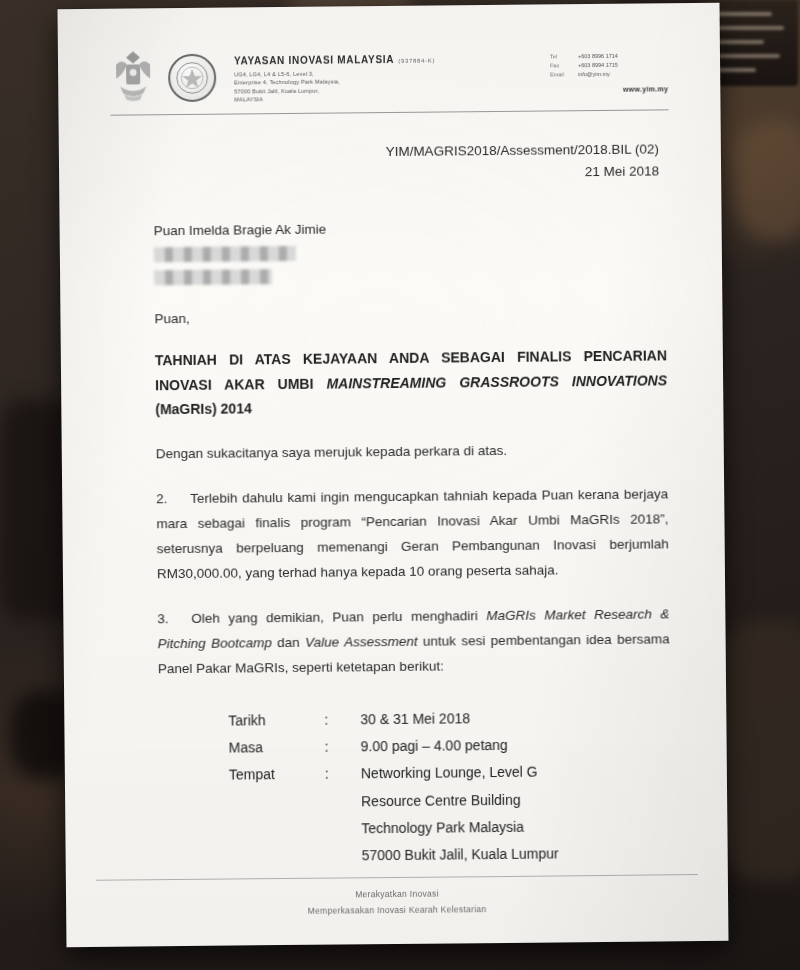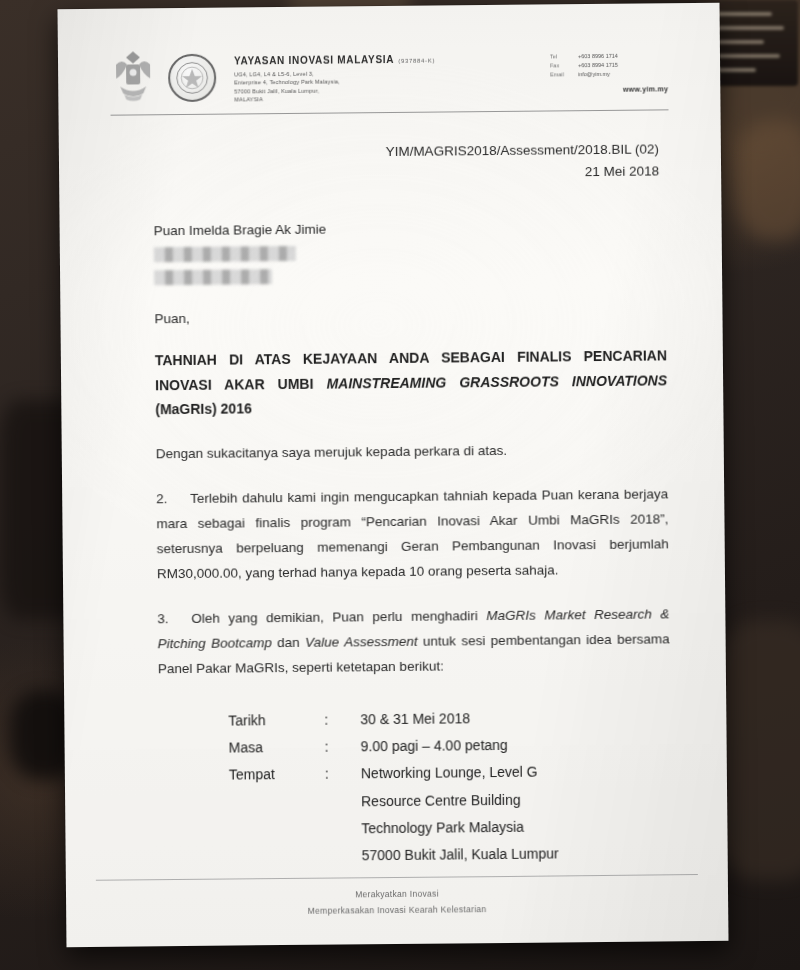--- a/index.html
+++ b/index.html
@@ -336,21 +336,21 @@
         <div>Puan Imelda Bragie Ak Jimie</div>
         <span class="redact r1"></span>
         <span class="redact r2"></span>
       </div>
 
       <div class="salutation">Puan,</div>
 
       <div class="subject">
         <span>TAHNIAH DI ATAS KEJAYAAN ANDA SEBAGAI FINALIS PENCARIAN</span>
         <span>INOVASI AKAR UMBI </span><span class="ital">MAINSTREAMING GRASSROOTS INNOVATIONS</span>
-        <span>(MaGRIs) 2016</span>
+        <span>(MaGRIs) 2014</span>
       </div>
 
       <div class="para">
         <span>Dengan sukacitanya saya merujuk kepada perkara di atas.</span>
       </div>
 
       <div class="para">
         <span class="num">2.</span><span>Terlebih dahulu kami ingin mengucapkan tahniah kepada Puan kerana berjaya mara sebagai finalis program “Pencarian Inovasi Akar Umbi MaGRIs 2018”, seterusnya berpeluang memenangi Geran Pembangunan Inovasi berjumlah RM30,000.00, yang terhad hanya kepada 10 orang peserta sahaja.</span>
       </div>
 

